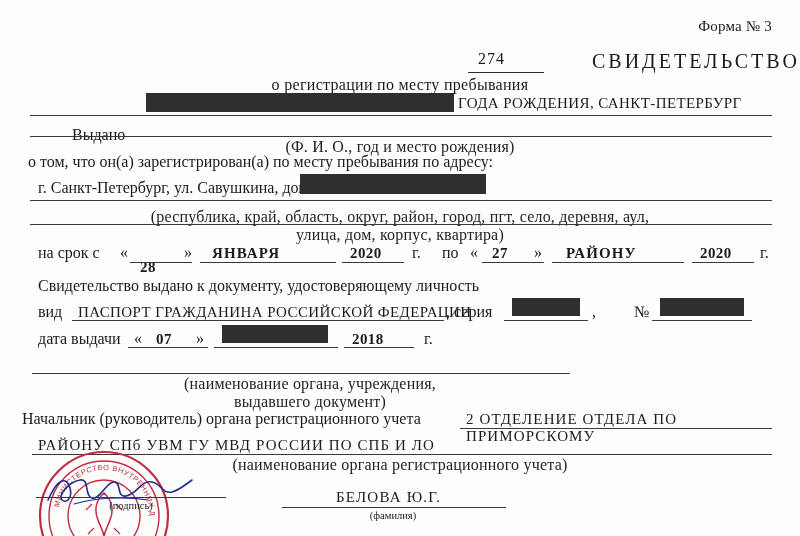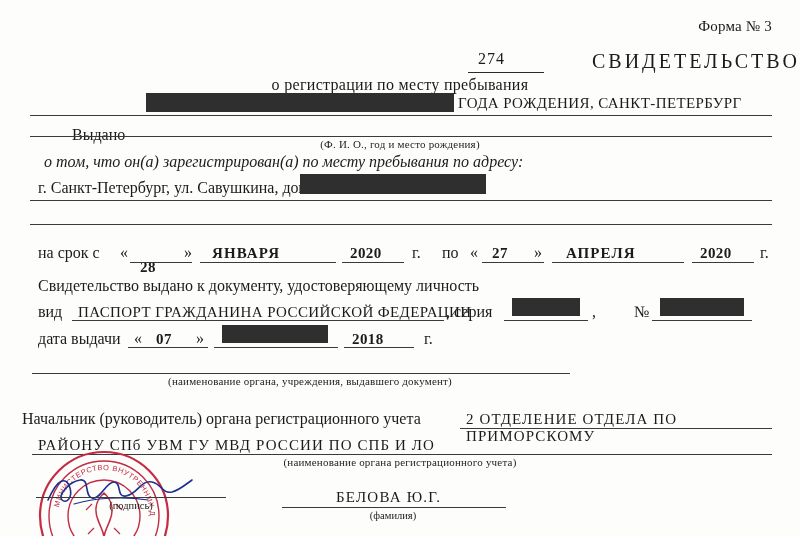--- a/index.html
+++ b/index.html
@@ -72,21 +72,21 @@
   .line {
     position: absolute;
     border-bottom: 1px solid #3a3a3a;
   }
   .redact {
     position: absolute;
     background: #2f2f2f;
   }
   .caption {
     position: absolute;
-    font-size: 11px;
+    font-size: 16px;
     text-align: center;
     color: #232323;
     letter-spacing: 0.2px;
   }
   .field-val {
     position: absolute;
     font-size: 15px;
     letter-spacing: 0.4px;
   }
   .bold-val {
@@ -141,44 +141,45 @@
   <div class="subtitle">о регистрации по месту пребывания</div>
 
   <div class="row" style="top:96px; left:72px;margin-top:30px;">Выдано</div>
   <div class="redact" style="top:93px; left:146px; width:308px; height:19px;"></div>
   <div class="field-val" style="top:95px; left:458px;">ГОДА РОЖДЕНИЯ, САНКТ-ПЕТЕРБУРГ</div>
   <div class="line" style="top:115px; left:30px; width:742px;"></div>
 
   <div class="line" style="top:136px; left:30px; width:742px;"></div>
   <div class="caption" style="top:138px; left:240px; width:320px;">(Ф. И. О., год и место рождения)</div>
 
-  <div class="row" style="top:153px; left:44px;font-style:italic;">о том, что он(а) зарегистрирован(а) по месту пребывания по адресу:</div>
+  <div class="row" style="top:153px; left:28px;">о том, что он(а) зарегистрирован(а) по месту пребывания по адресу:</div>
 
   <div class="row" style="top:179px; left:38px;">г. Санкт-Петербург, ул. Савушкина, дом</div>
   <div class="redact" style="top:174px; left:300px; width:186px; height:20px;"></div>
   <div class="line" style="top:200px; left:30px; width:742px;"></div>
+  <div class="caption" style="top:208px; left:150px; width:500px;">(республика, край, область, округ, район, город, пгт, село, деревня, аул, улица, дом, корпус, квартира)</div>
 
   <div class="line" style="top:224px; left:30px; width:742px;"></div>
 
   <div class="row" style="top:244px; left:38px;">на срок с</div>
   <div class="quote" style="top:244px; left:120px;">«</div>
   <div class="field-val bold-val" style="top:259px; left:140px;">28</div>
   <div class="quote" style="top:244px; left:184px;">»</div>
   <div class="line" style="top:262px; left:130px; width:62px;"></div>
   <div class="field-val bold-val spaced" style="top:245px; left:212px;">ЯНВАРЯ</div>
   <div class="line" style="top:262px; left:200px; width:136px;"></div>
   <div class="field-val bold-val" style="top:245px; left:350px;">2020</div>
   <div class="line" style="top:262px; left:342px; width:62px;"></div>
   <div class="row" style="top:244px; left:412px;">г.</div>
   <div class="row" style="top:244px; left:442px;">по</div>
   <div class="quote" style="top:244px; left:470px;">«</div>
   <div class="field-val bold-val" style="top:245px; left:492px;">27</div>
   <div class="quote" style="top:244px; left:534px;">»</div>
   <div class="line" style="top:262px; left:482px; width:62px;"></div>
-  <div class="field-val bold-val spaced" style="top:245px; left:566px;">АПРЕЛЯ</div>
+  <div class="field-val bold-val spaced" style="top:245px; left:566px;">РАЙОНУ</div>
   <div class="line" style="top:262px; left:552px; width:132px;"></div>
   <div class="field-val bold-val" style="top:245px; left:700px;">2020</div>
   <div class="line" style="top:262px; left:692px; width:62px;"></div>
   <div class="row" style="top:244px; left:760px;">г.</div>
 
   <div class="row" style="top:277px; left:38px;">Свидетельство выдано к документу, удостоверяющему личность</div>
 
   <div class="row" style="top:303px; left:38px;">вид</div>
   <div class="field-val" style="top:304px; left:78px;">ПАСПОРТ ГРАЖДАНИНА РОССИЙСКОЙ ФЕДЕРАЦИИ</div>
   <div class="line" style="top:320px; left:72px; width:372px;"></div>

